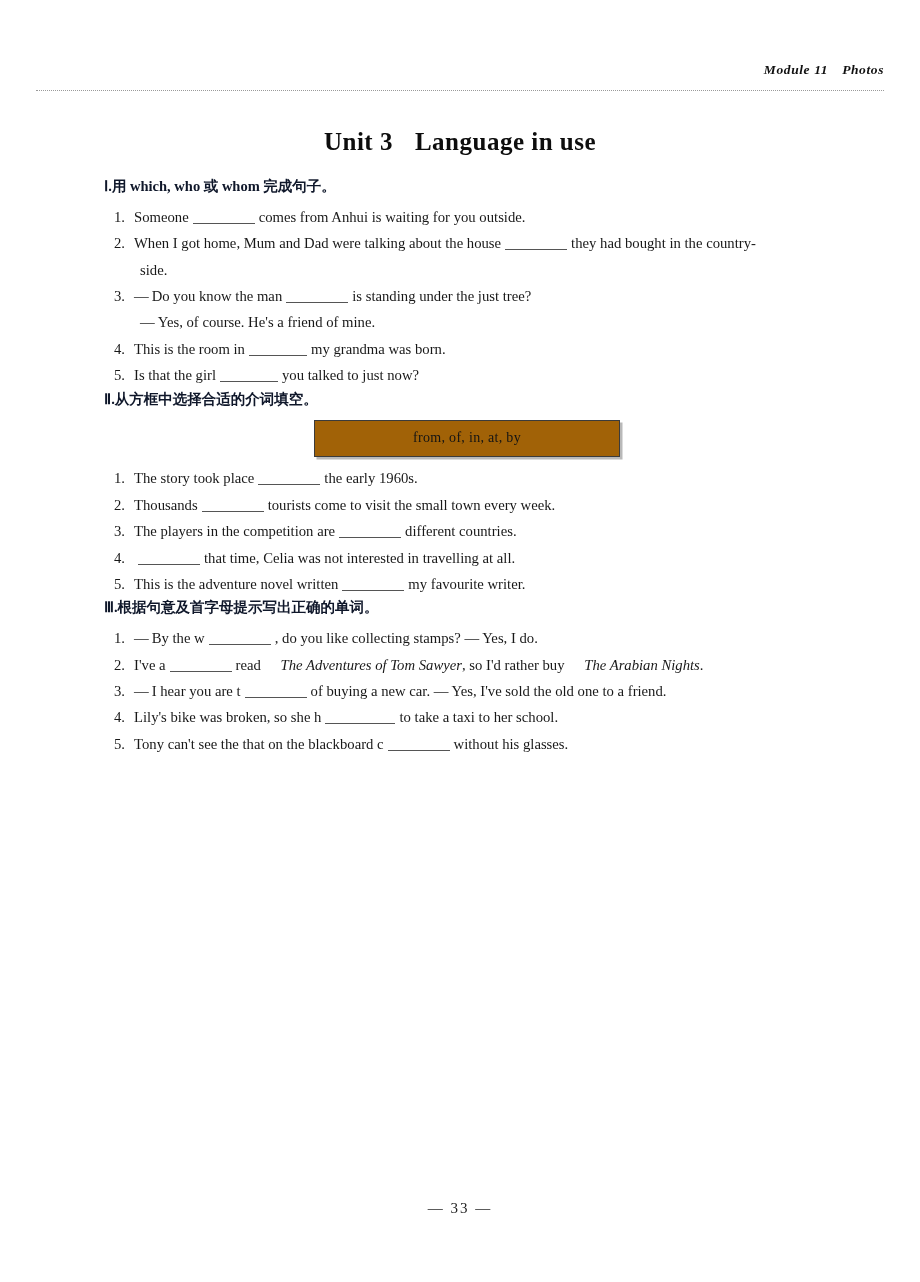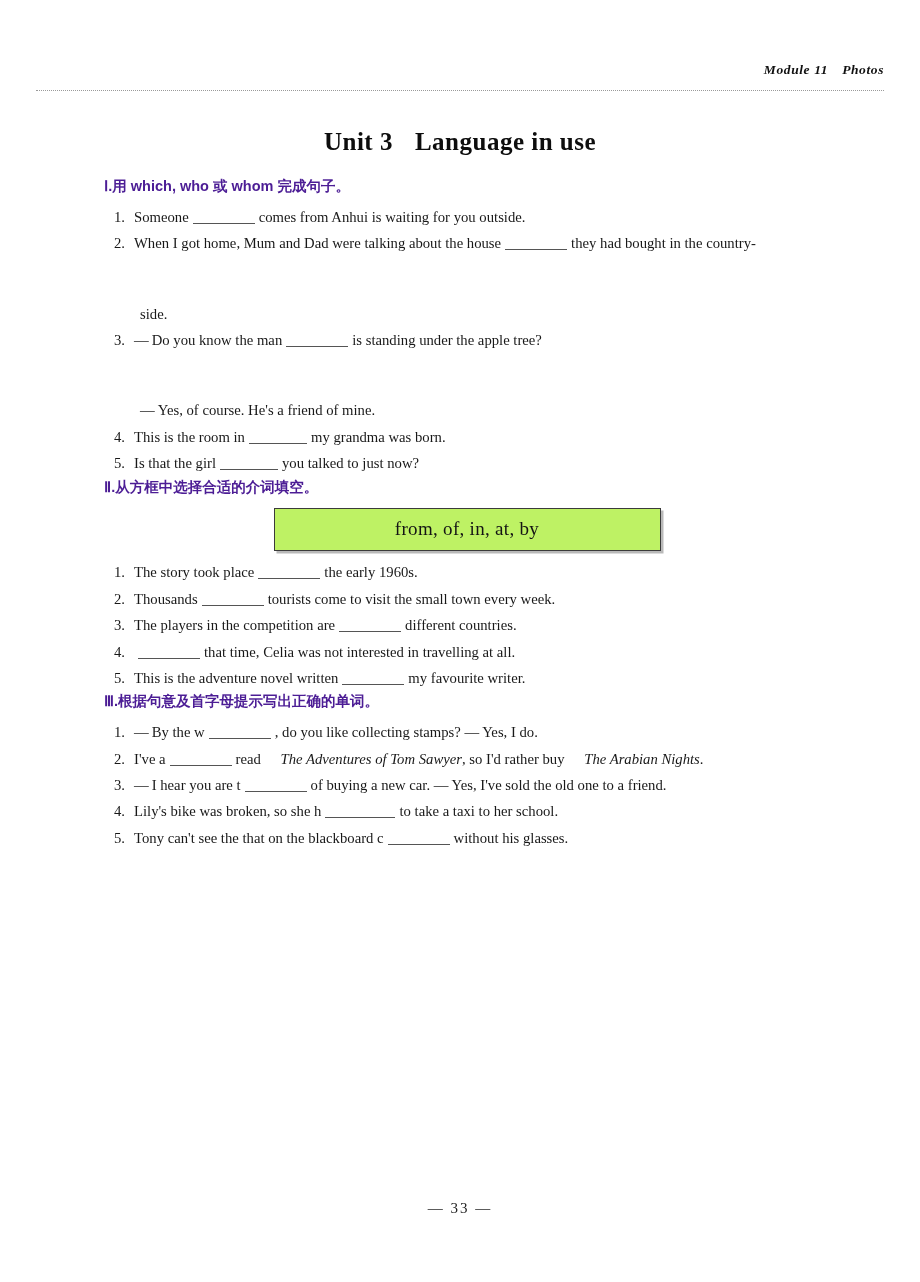--- a/index.html
+++ b/index.html
@@ -70,24 +70,24 @@
 
   
   .content {
     position: absolute;
     left: 104px;
     top: 176px;
     width: 726px;
   }
 
   .sec-head {
-    font-family: Liberation Sans, sans-serif;
+    font-family: Liberation Serif, serif;
     font-size: 14.5px;
     font-weight: bold;
-    color: #4c1d95;
+    color: #0f172a;
     margin: 0 0 6px 0;
     line-height: 1.5;
     white-space: nowrap;
   }
 
   .items {
     margin: 0;
     padding: 0;
     list-style: none;
   }
@@ -103,21 +103,20 @@
     position: absolute;
     left: 10px;
     top: 0;
     width: 22px;
     text-align: left;
     font-size: 14.7px;
   }
   .item .line2 {
     display: block;
     padding-left: 6px;
-    margin-top: 44px;
   }
   .dash {
     display: inline-block;
     padding-right: 3px;
   }
   .blank {
     display: inline-block;
     border-bottom: 1px solid #555;
     height: 13px;
     vertical-align: -2px;
@@ -131,28 +130,28 @@
     margin-left: 16px;
   }
 
   
   .wordbox-wrap {
     margin: 10px 0 8px 0;
     display: flex;
     justify-content: center;
   }
   .wordbox {
-    width: 387px;
+    width: 306px;
     box-sizing: border-box;
     border: 1px solid #3b3b3b;
     box-shadow: 2.5px 2.5px 0 #b9b9b9;
-    background: #bef264;
+    background: #a16207;
     text-align: center;
     padding: 9px 0 10px 0;
-    font-size: 19px;
+    font-size: 14px;
     font-family: "Liberation Serif", "DejaVu Serif", serif;
     color: #141414;
     letter-spacing: 0.3px;
   }
 
   
   .folio {
     position: absolute;
     left: 0;
     top: 1200px;
@@ -183,21 +182,21 @@
     <div class="sec-head">Ⅰ.用 which, who 或 whom 完成句子。</div>
     <ul class="items">
       <li class="item">
         <span class="num">1.</span><span>Someone</span><span class="blank b-std"></span><span>comes from Anhui is waiting for you outside.</span>
       </li>
       <li class="item">
         <span class="num">2.</span><span>When I got home, Mum and Dad were talking about the house</span><span class="blank b-std"></span><span>they had bought in the country-</span>
         <span class="line2">side.</span>
       </li>
       <li class="item">
-        <span class="num">3.</span><span class="dash">—</span><span>Do you know the man</span><span class="blank b-std"></span><span>is standing under the apple tree?</span>
+        <span class="num">3.</span><span class="dash">—</span><span>Do you know the man</span><span class="blank b-std"></span><span>is standing under the just tree?</span>
         <span class="line2">— Yes, of course.  He's a friend of mine.</span>
       </li>
       <li class="item">
         <span class="num">4.</span><span>This is the room in</span><span class="blank b-sm"></span><span>my grandma was born.</span>
       </li>
       <li class="item">
         <span class="num">5.</span><span>Is that the girl</span><span class="blank b-sm"></span><span>you talked to just now?</span>
       </li>
     </ul>
 

